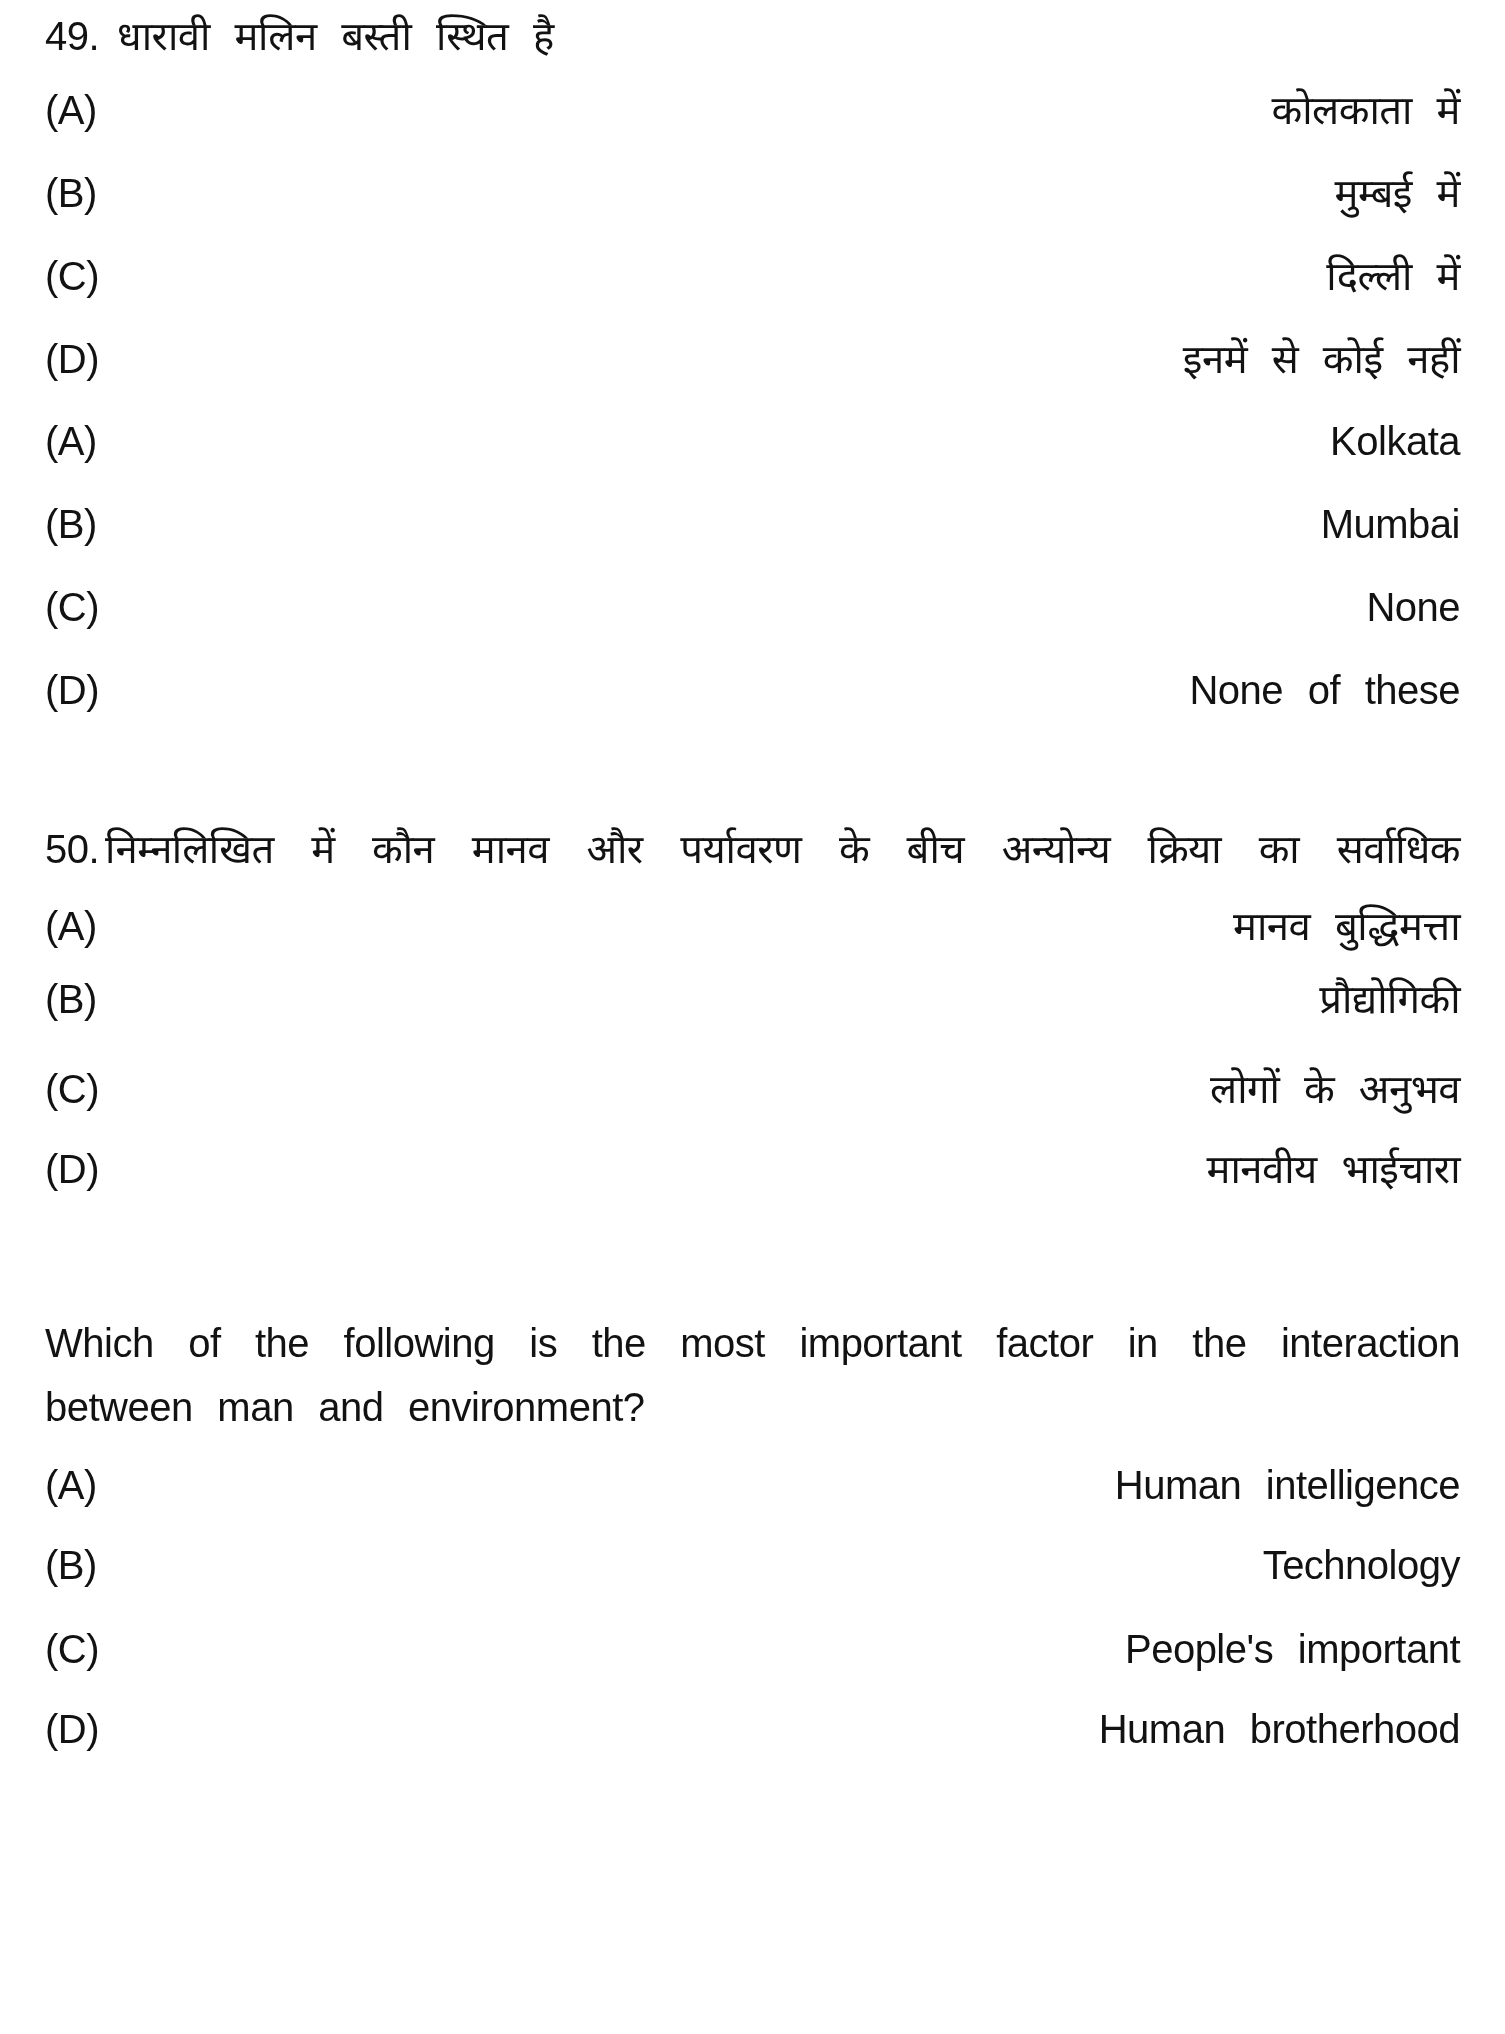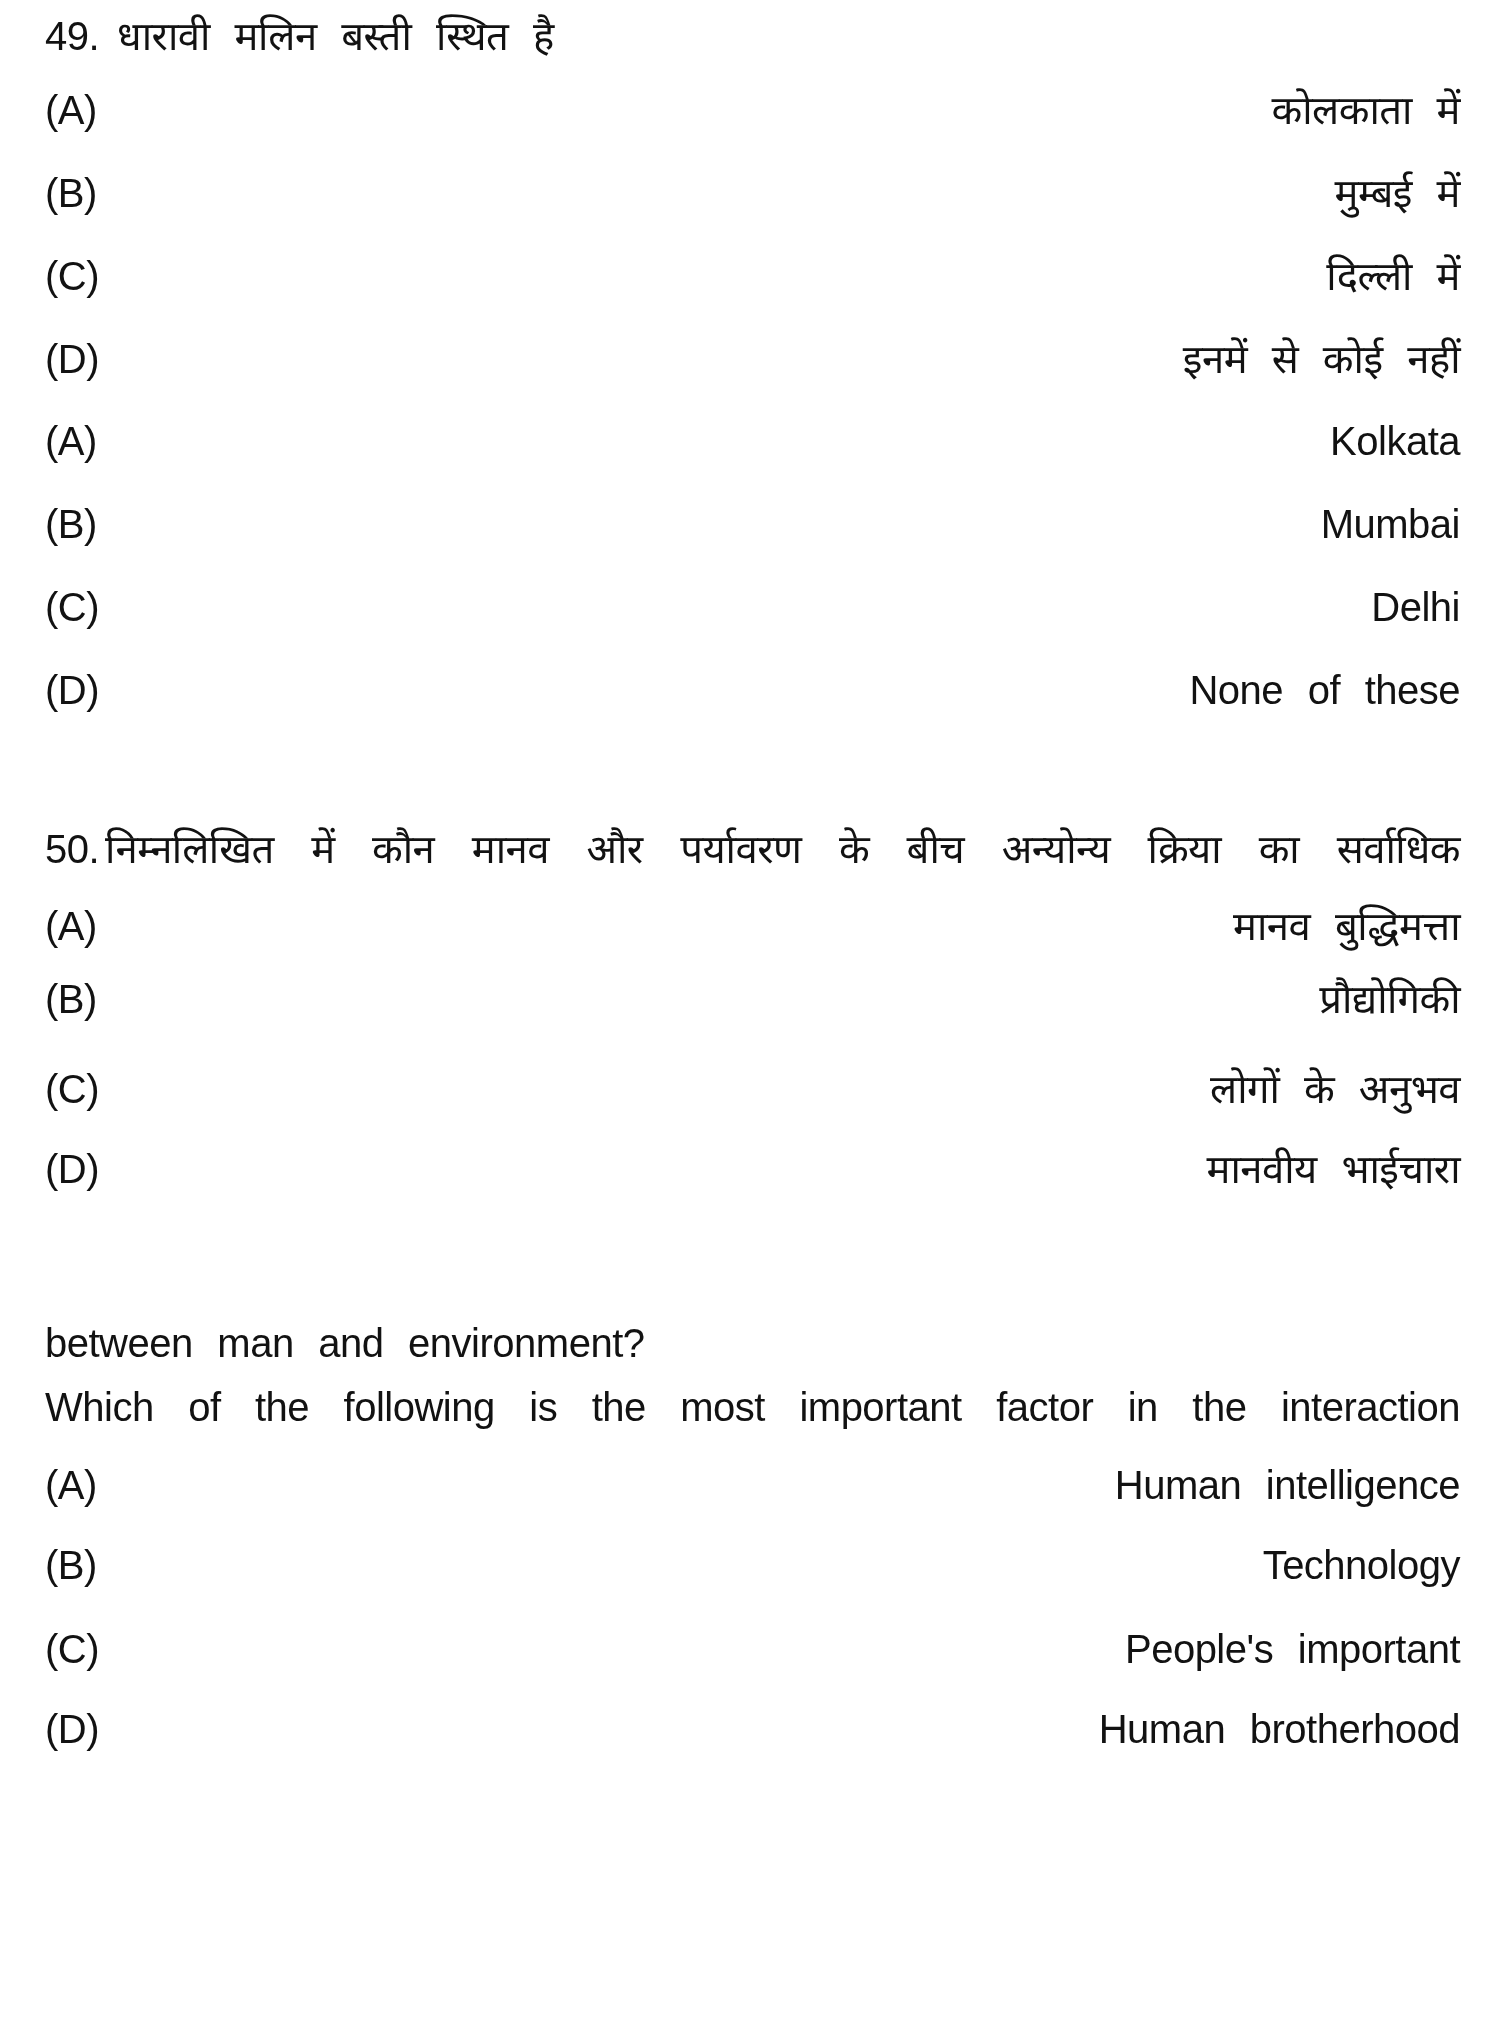--- a/index.html
+++ b/index.html
@@ -90,21 +90,21 @@
   <div class="opt" style="margin-top:26px">
     <span class="lbl">(A)</span>
     <span class="txt">Kolkata</span>
   </div>
   <div class="opt" style="margin-top:27px">
     <span class="lbl">(B)</span>
     <span class="txt">Mumbai</span>
   </div>
   <div class="opt" style="margin-top:27px">
     <span class="lbl">(C)</span>
-    <span class="txt">Delhi</span>
+    <span class="txt">None</span>
   </div>
   <div class="opt" style="margin-top:27px">
     <span class="lbl">(D)</span>
     <span class="txt">None of these</span>
   </div>
 
   <div class="para" style="margin-top:96px">
     <div class="line line-justify">
       <span class="q-num">50.</span><span>निम्नलिखित में कौन मानव और पर्यावरण के बीच अन्योन्य क्रिया का सर्वाधिक</span>
     </div>
@@ -121,25 +121,25 @@
   <div class="opt" style="margin-top:34px">
     <span class="lbl">(C)</span>
     <span class="txt">लोगों के अनुभव</span>
   </div>
   <div class="opt" style="margin-top:24px">
     <span class="lbl">(D)</span>
     <span class="txt">मानवीय भाईचारा</span>
   </div>
 
   <div class="para en" style="margin-top:114px">
+    <div class="line line-justify">
+      <span>Which of the following is the most important factor in the interaction</span>
+    </div>
     <div class="line">
       <span>between man and environment?</span>
-    </div>
-    <div class="line line-justify">
-      <span>Which of the following is the most important factor in the interaction</span>
     </div>
   </div>
 
   <div class="opt" style="margin-top:18px">
     <span class="lbl">(A)</span>
     <span class="txt">Human intelligence</span>
   </div>
   <div class="opt" style="margin-top:24px">
     <span class="lbl">(B)</span>
     <span class="txt">Technology</span>

